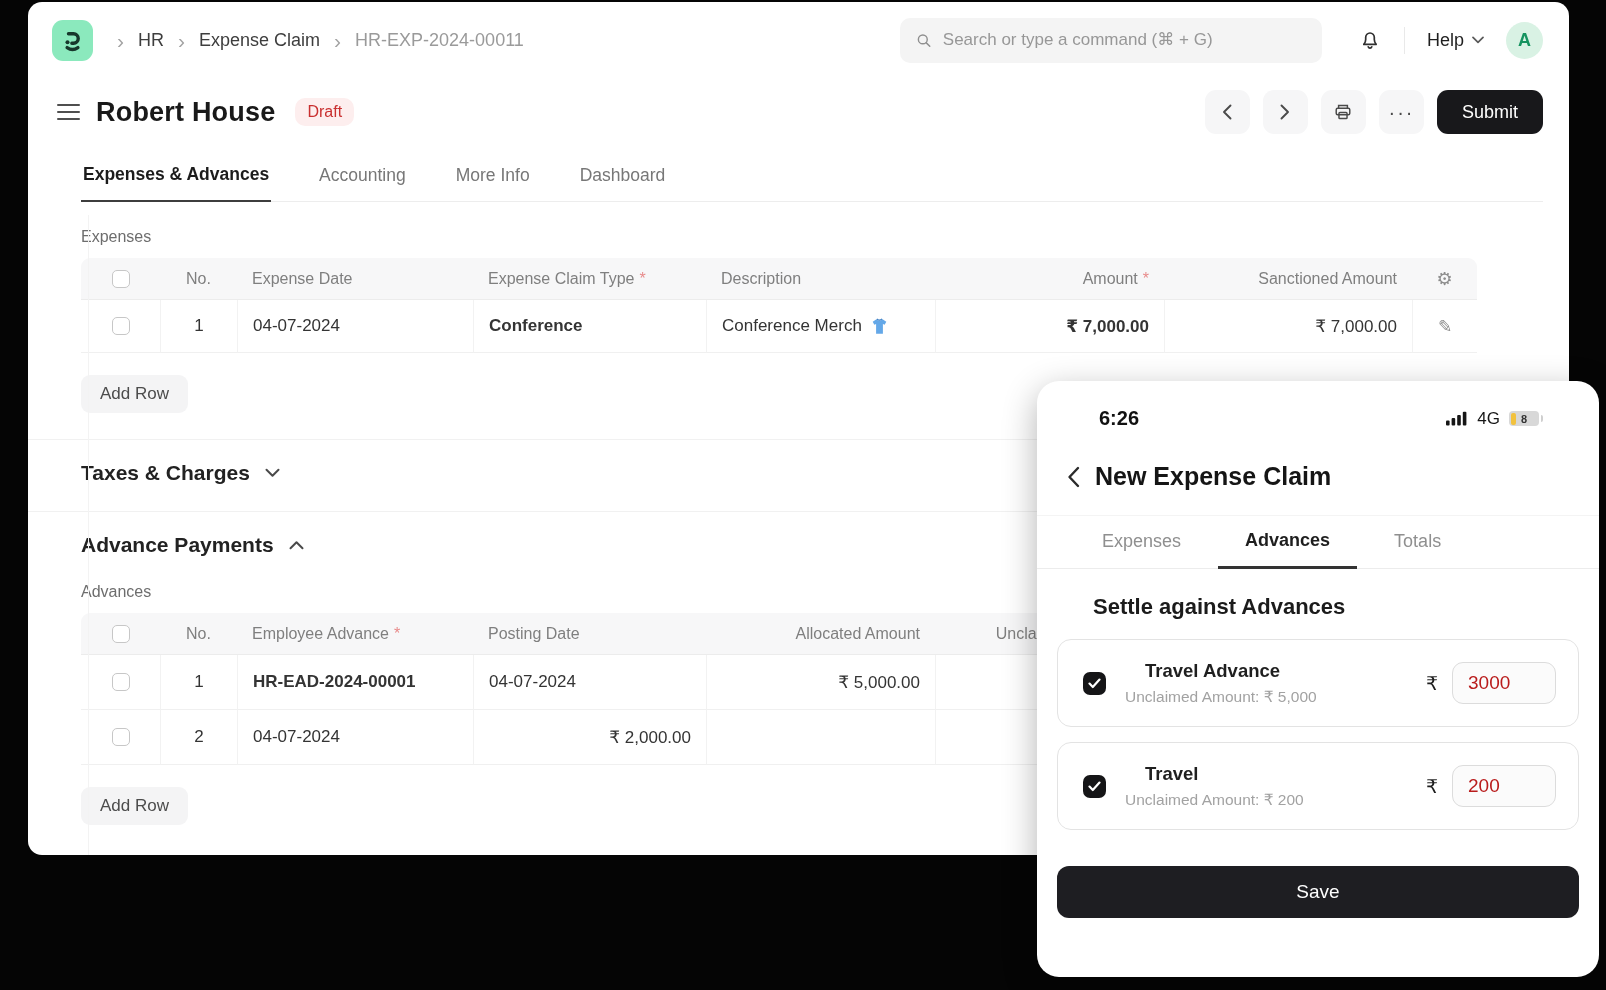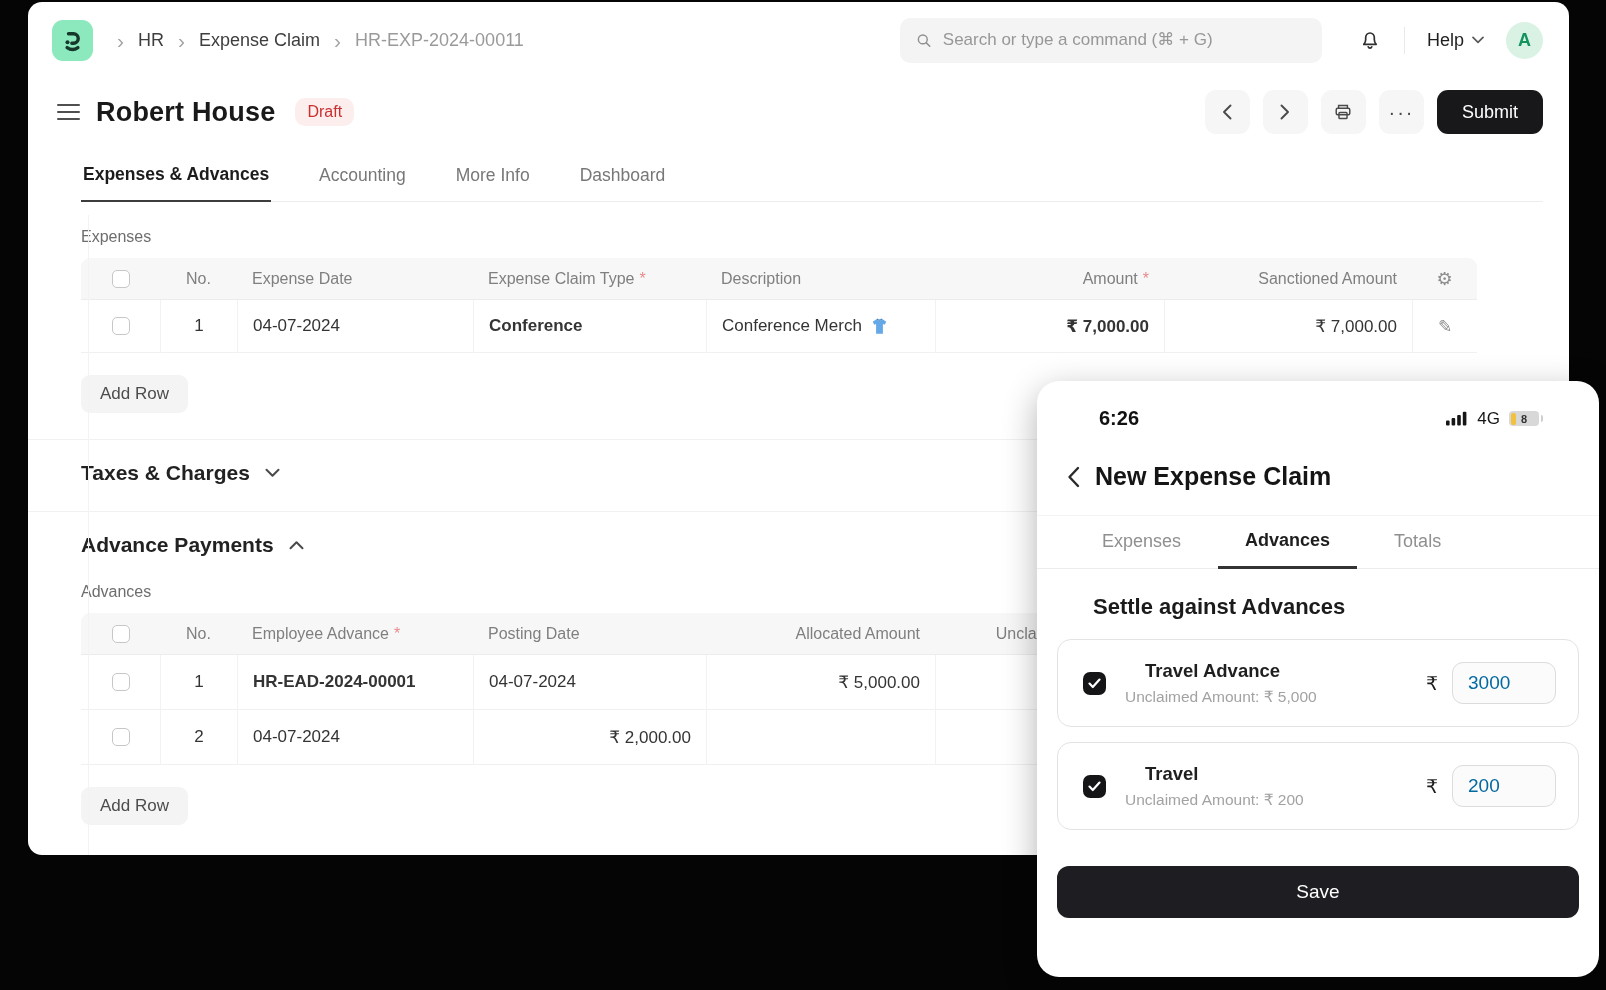--- a/index.html
+++ b/index.html
@@ -104,21 +104,21 @@
   .adv-card { margin:19px 20px 0; border:1.5px solid #e3e3e3; border-radius:14px; height:88px;
     display:flex; align-items:center; padding:0 22px 0 25px; background:#fff; }
   .adv-card + .adv-card { margin-top:15px; }
   .chk { width:23px; height:23px; border-radius:7px; background:#151517; display:grid; place-items:center; flex:none; cursor:pointer; border:0;}
   .adv-text { margin-left:19px; }
   .adv-name { font-size:18.5px; font-weight:bold; color:#1f1f1f;margin-left:20px; }
   .adv-sub { font-size:15.5px; color:#a2a2a2; margin-top:6px; }
   .adv-right { margin-left:auto; display:flex; align-items:center; gap:14px; }
   .rupee { font-size:19px; color:#1d1d1d; }
   .amt-input { width:104px; height:42px; border:1.5px solid #dcdcdc; border-radius:11px; background:#fbfbfb;
-    font-size:19px; color:#0369a1; padding-left:15px; outline:none; font-family:inherit; }
+    font-size:19px; color:#b91c1c; padding-left:15px; outline:none; font-family:inherit; }
 
   .save-btn { display:block; margin:36px 20px 0; width:522px; height:52px; background:#1E1E22;
     border-radius:12px; color:#fff; font-size:19px; border:0; cursor:pointer; font-family:inherit; }
 </style>
 </head>
 <body>
 
 <div class="stage">
 
   <div class="app">

